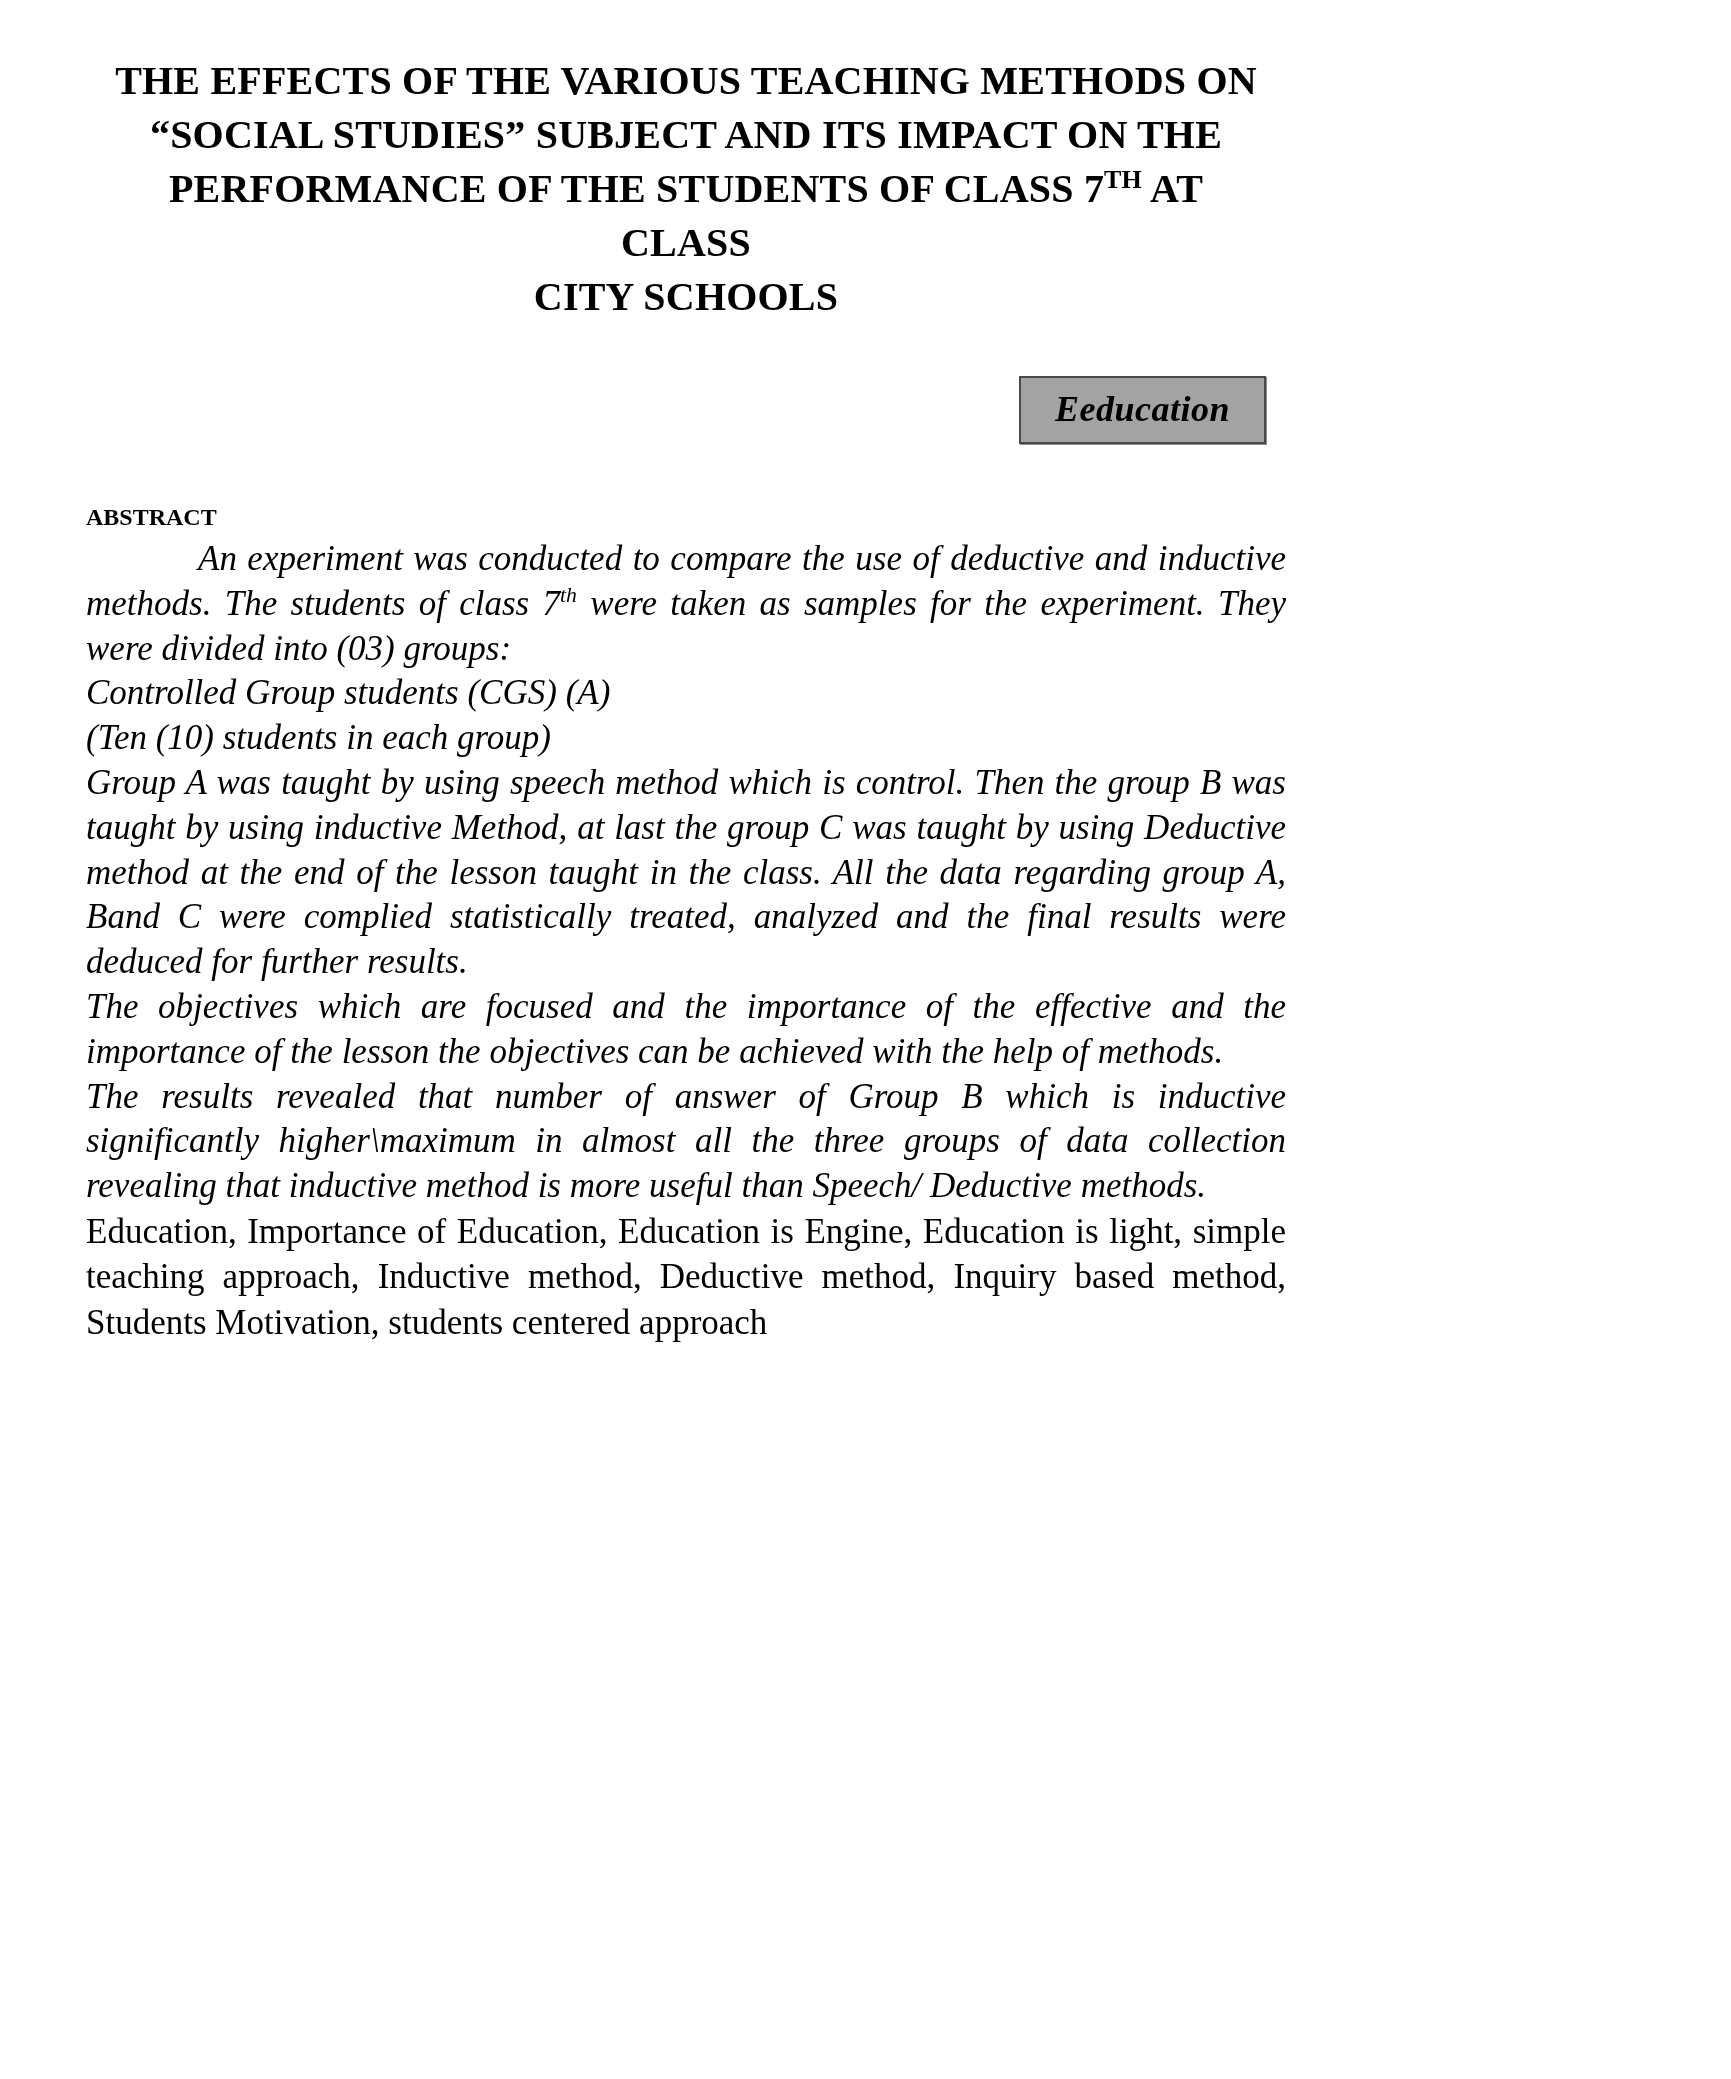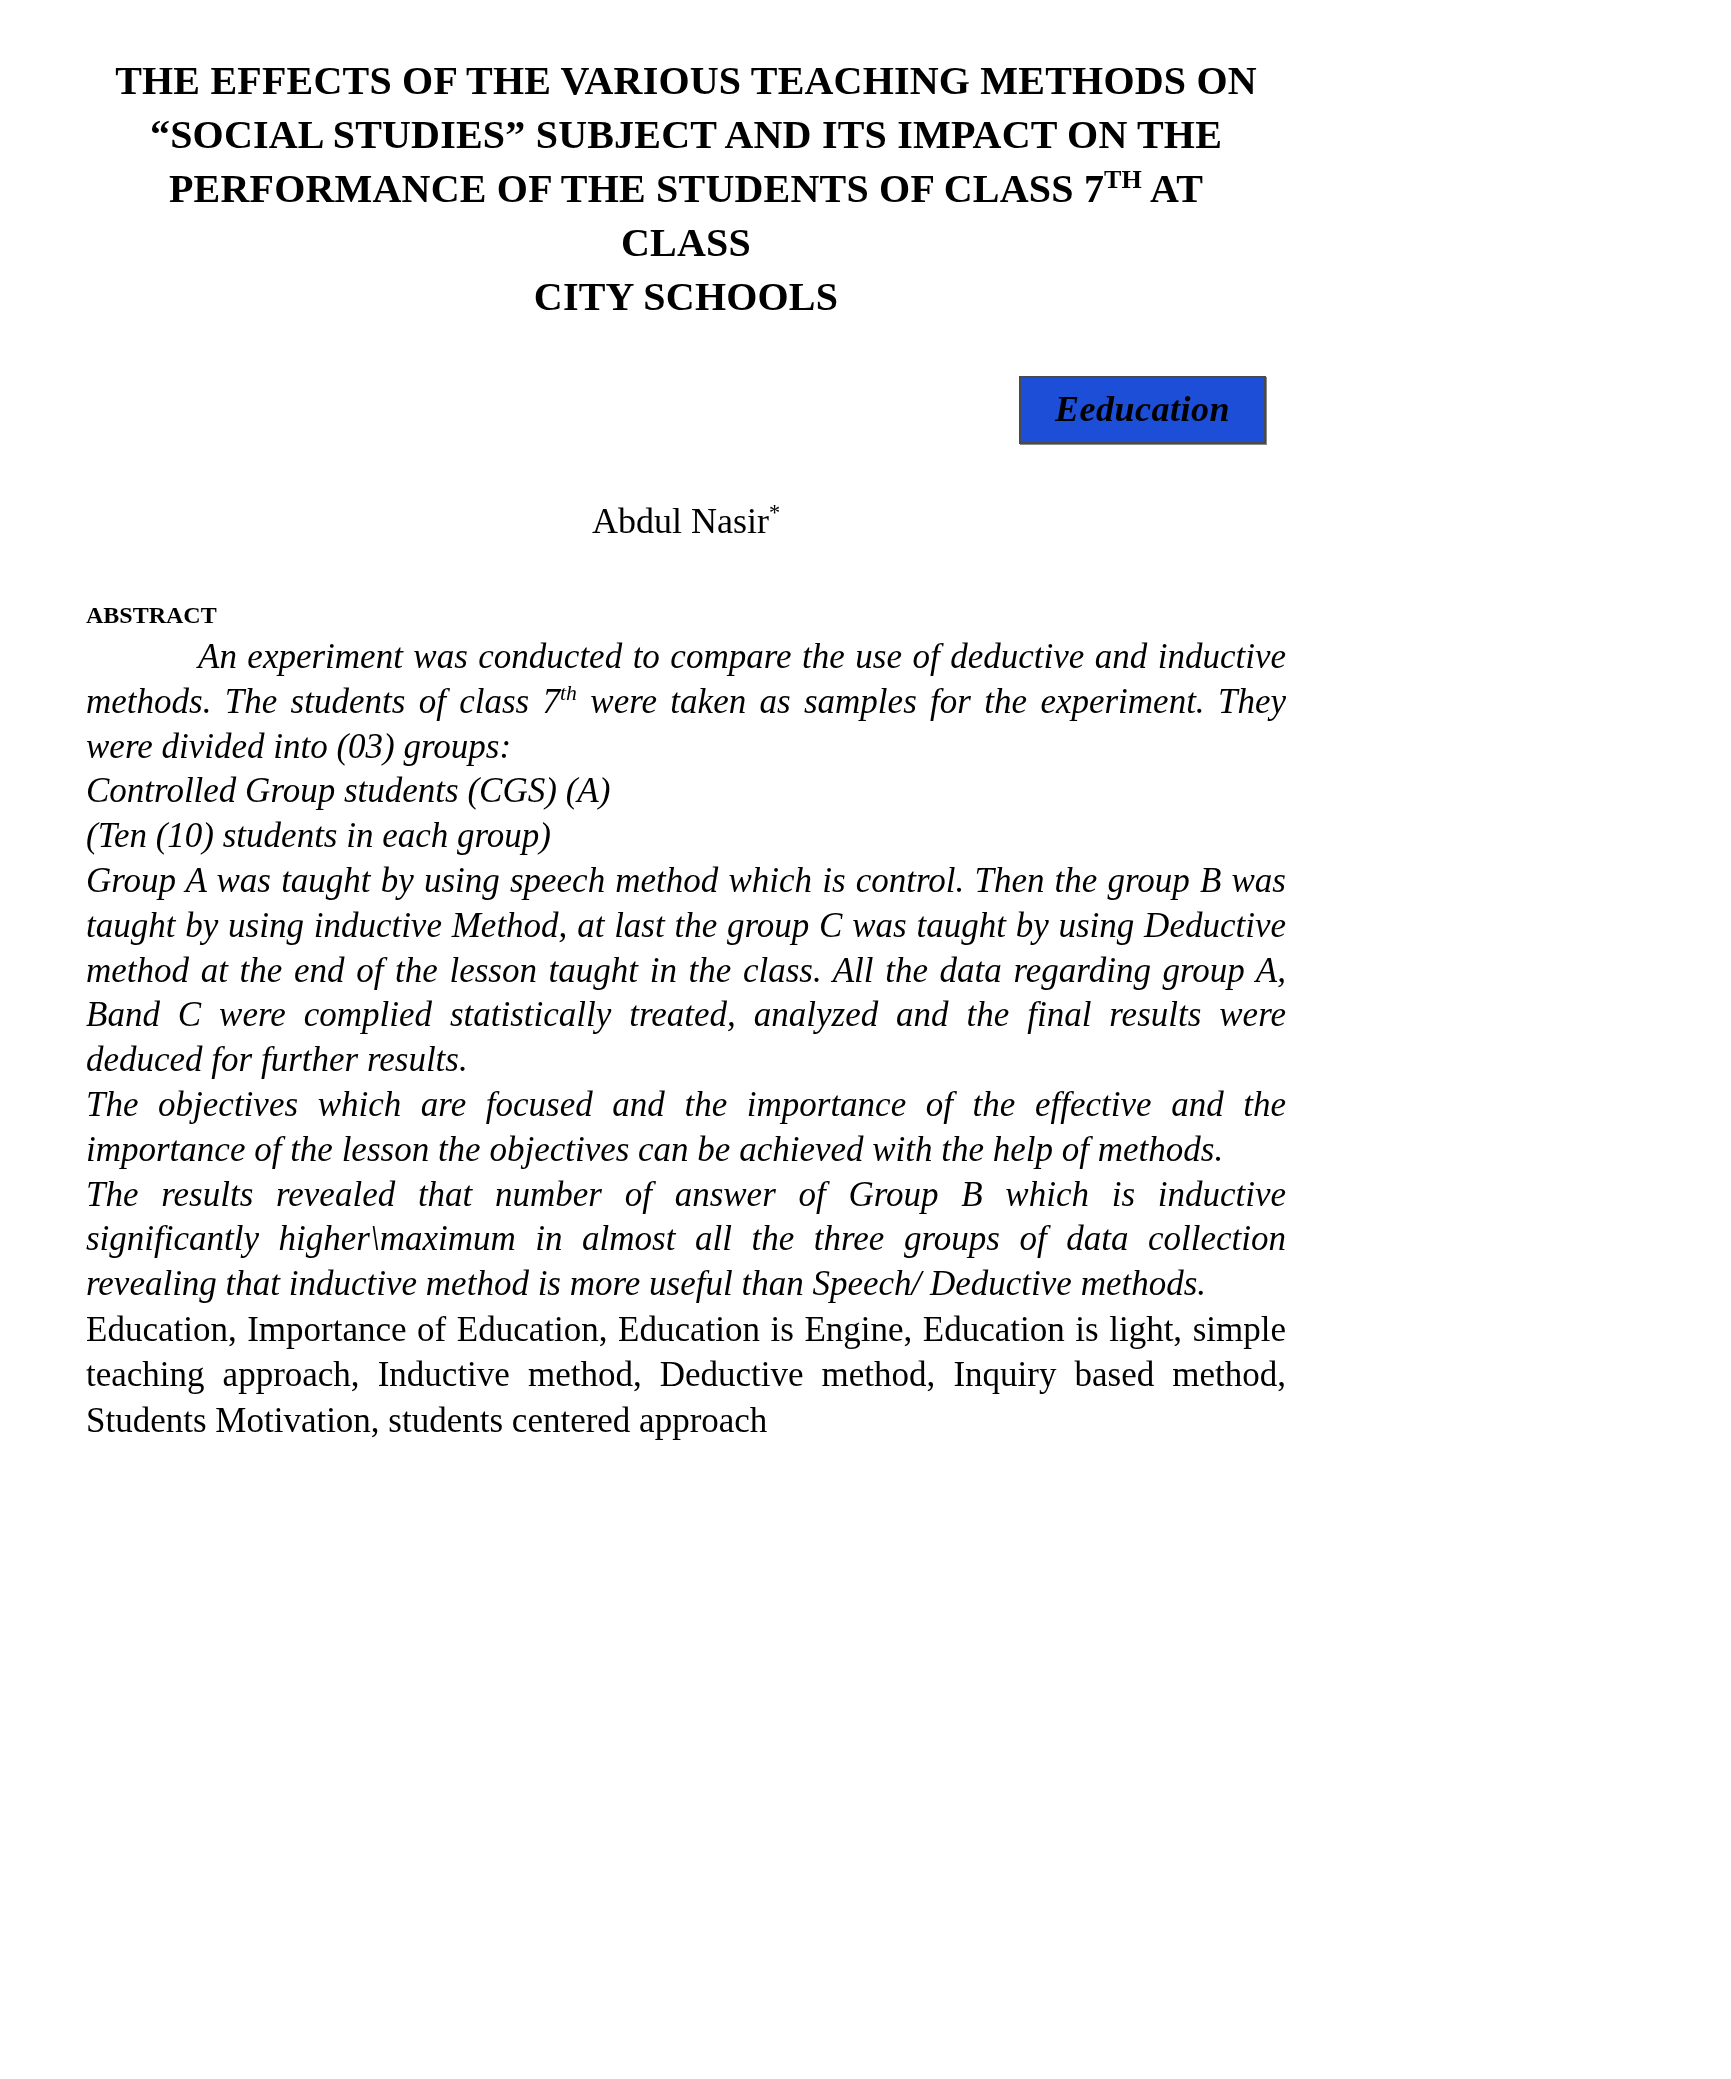--- a/index.html
+++ b/index.html
@@ -33,21 +33,21 @@
     vertical-align: super;
     line-height: 0;
   }
   .badge-row {
     display: flex;
     justify-content: flex-end;
     margin-top: 52px;
     padding-right: 20px;
   }
   .badge {
-    background: #1d4ed8;
+    background: #a3a3a3;
     border: 2px solid #4a4a4a;
     padding: 10px 34px 12px 34px;
     font-style: italic;
     font-weight: bold;
     font-size: 36px;
     letter-spacing: 0.5px;
     color: #000;
     box-shadow: 1px 1px 0 #8a8a8a;
   }
   .author {
@@ -110,23 +110,20 @@
     <span>THE EFFECTS OF THE VARIOUS TEACHING METHODS ON</span><br>
     <span>“SOCIAL STUDIES” SUBJECT AND ITS IMPACT ON THE</span><br>
     <span>PERFORMANCE OF THE STUDENTS OF CLASS 7</span><sup>TH</sup><span> AT CLASS</span><br>
     <span>CITY SCHOOLS</span>
   </h1>
 
   <div class="badge-row">
     <div class="badge">Eeducation</div>
   </div>
 
-  <div class="author">
-    <span>Abdul Nasir</span><sup>*</sup>
-  </div>
 
   <div class="section-heading">ABSTRACT</div>
 
   <div class="abstract">
     <p class="indent">
       <span>An experiment was conducted to compare the use of deductive and inductive methods. The students of class 7</span><sup>th</sup><span> were taken as samples for the experiment. They were divided into (03) groups:</span>
     </p>
     <p class="nojust">Controlled Group students (CGS) (A)</p>
     <p class="nojust">(Ten (10) students in each group)</p>
     <p>Group A was taught by using speech method which is control. Then the group B was taught by using inductive Method, at last the group C was taught by using Deductive method at the end of the lesson taught in the class. All the data regarding group A, Band C were complied statistically treated, analyzed and the final results were deduced for further results.</p>

